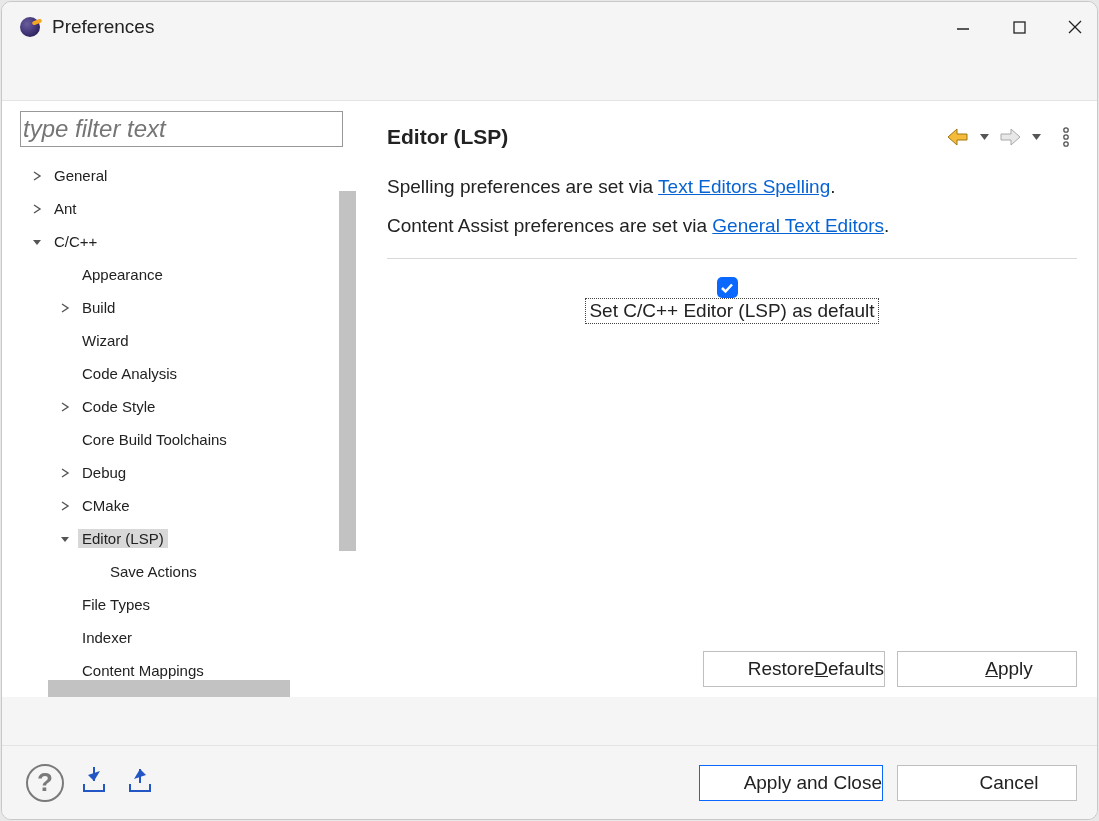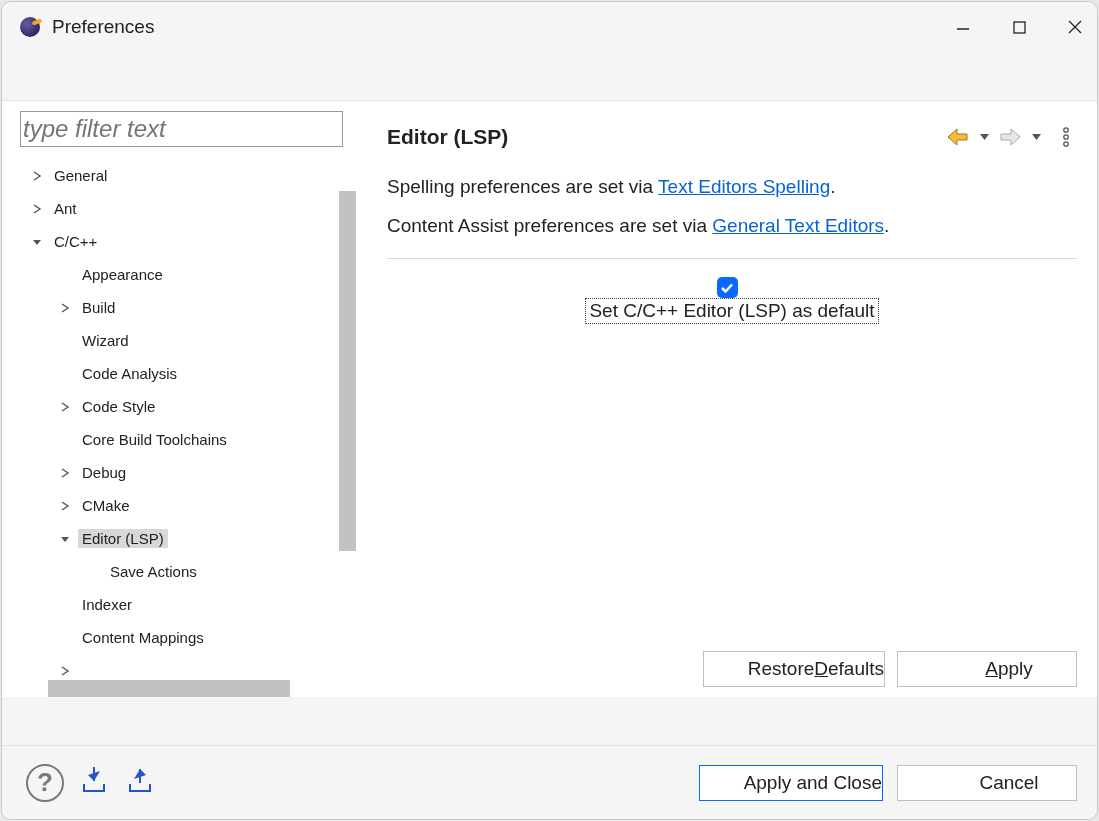--- a/index.html
+++ b/index.html
@@ -284,20 +284,24 @@
                 </svg>
               </span>
               <span class="tree-label selected">Editor (LSP)</span>
             </div>
             <div class="tree-item lvl2">
               <span class="expander"></span>
               <span class="tree-label">Save Actions</span>
             </div>
             <div class="tree-item lvl1">
               <span class="expander"></span>
+              <span class="tree-label">File Types</span>
+            </div>
+            <div class="tree-item lvl1">
+              <span class="expander"></span>
               <span class="tree-label">Indexer</span>
             </div>
             <div class="tree-item lvl1">
               <span class="expander"></span>
               <span class="tree-label">Content Mappings</span>
             </div>
             <div class="tree-item lvl1">
               <span class="expander">
                 <svg width="12" height="12">
                   <path d="M3 2 L9 6 L3 10"></path>

